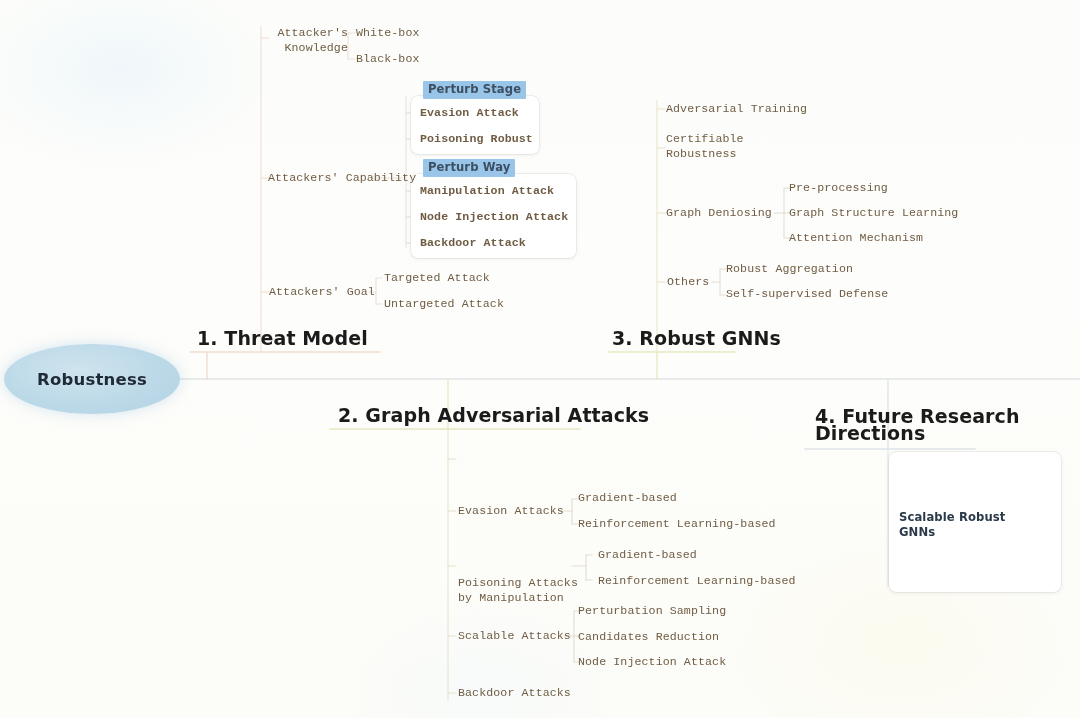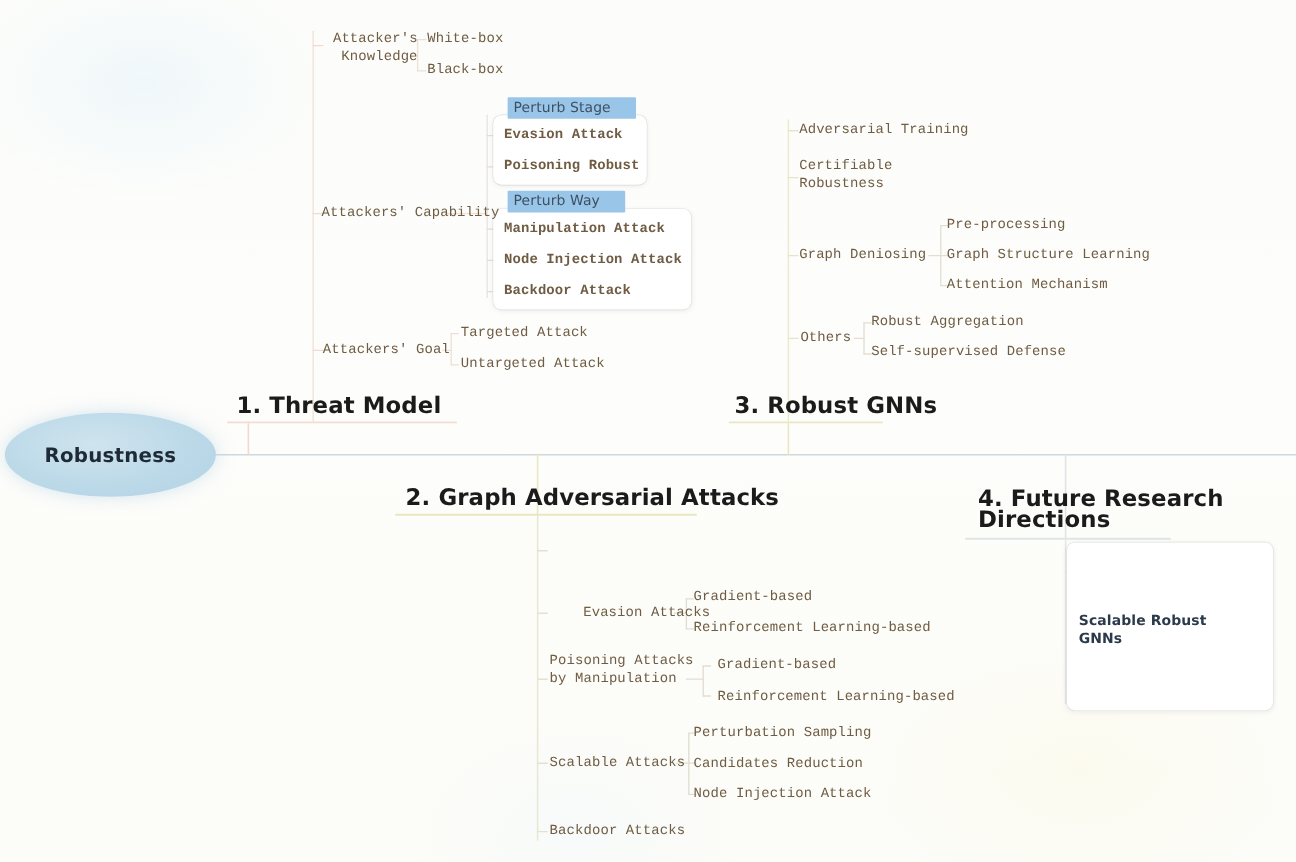--- a/index.html
+++ b/index.html
@@ -74,22 +74,23 @@
   }
   .node.brown  { color: #6f5c43; font-family: Liberation Mono, monospace; }
   .node.navy   { color: #2b3a4a; font-weight: bold; }
   .node.bold   { font-weight: bold; }
   .node.right  { text-align: right; }
 
   
   .node.selected {
     background: #99c6e8;
     color: #3d4f63;
-    padding: 1px 21px 2px 5px;
+    padding: 1px 5px 2px 5px;
     border-radius: 1px;
+    font-weight: bold;
   }
 
   
   .card {
     position: absolute;
     background: #ffffff;
     border-radius: 7px;
     box-shadow: 0 1px 4px rgba(90,90,90,0.10), 0 0 0 0.5px rgba(210,210,210,0.55);
   }
 </style>
@@ -211,25 +212,25 @@
   <div class="node brown bold" style="left:420px; top:210px;">Node Injection Attack</div>
   <div class="node brown bold" style="left:420px; top:236px;">Backdoor Attack</div>
 
   <div class="node brown" style="left:269px; top:285px;">Attackers' Goal</div>
   <div class="node brown" style="left:384px; top:271px;">Targeted Attack</div>
   <div class="node brown" style="left:384px; top:297px;">Untargeted Attack</div>
 
   <div class="branch-title" style="left:338px; top:407px;">2. Graph Adversarial Attacks</div>
 
 
-  <div class="node brown" style="left:458px; top:504px;margin-left:28px;">Evasion Attacks</div>
+  <div class="node brown" style="left:458px; top:504px;">Evasion Attacks</div>
   <div class="node brown" style="left:578px; top:491px;">Gradient-based</div>
   <div class="node brown" style="left:578px; top:517px;">Reinforcement Learning-based</div>
 
-  <div class="node brown" style="left:458px; top:544px;">Poisoning Attacks
+  <div class="node brown" style="left:458px; top:576px;">Poisoning Attacks
 by Manipulation</div>
   <div class="node brown" style="left:598px; top:548px;">Gradient-based</div>
   <div class="node brown" style="left:598px; top:574px;">Reinforcement Learning-based</div>
 
   <div class="node brown" style="left:458px; top:629px;">Scalable Attacks</div>
   <div class="node brown" style="left:578px; top:604px;">Perturbation Sampling</div>
   <div class="node brown" style="left:578px; top:630px;">Candidates Reduction</div>
   <div class="node brown" style="left:578px; top:655px;">Node Injection Attack</div>
 
   <div class="node brown" style="left:458px; top:686px;">Backdoor Attacks</div>

